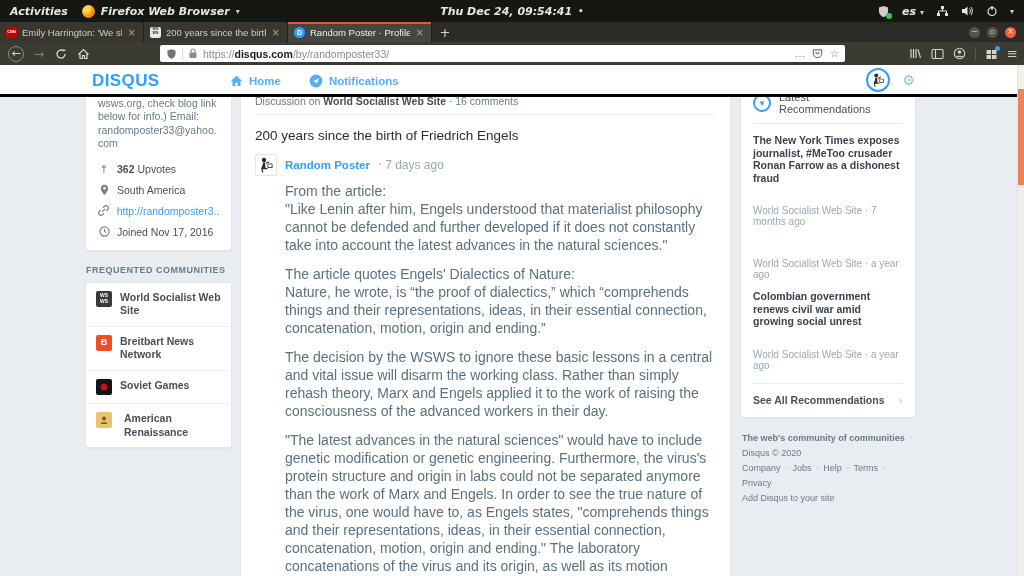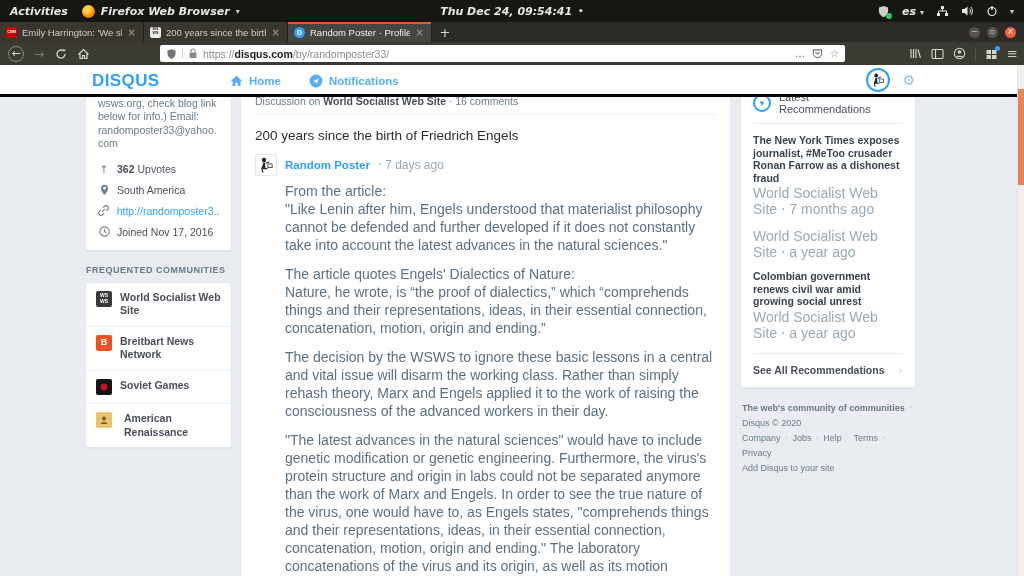--- a/index.html
+++ b/index.html
@@ -100,21 +100,21 @@
 
   
   .col-right { position:absolute; left:740px; top:-6px; width:176px; }
   .rec-card { padding:0 12px; }
   .rec-header { display:flex; gap:8px; align-items:center; padding:9px 0 8px; border-bottom:1px solid #e9ecf0; }
   .rec-circle { width:18px; height:18px; border:2px solid #2e9fff; border-radius:50%; color:#2e9fff;
     display:flex; align-items:center; justify-content:center; font-size:9px; flex:0 0 18px; }
   .rec-title { font-size:11px; font-weight:normal; color:#494e57; }
   .rec-item { padding:10px 0 0; }
   .rec-item-title { font-size:10.5px; font-weight:bold; color:#39434e; line-height:12.5px; }
-  .rec-meta { margin-top:1px; font-size:14px; color:#9aa8b2; }
+  .rec-meta { margin-top:21px; font-size:10px; color:#9aa8b2; }
   .see-all { margin-top:12px; border-top:1px solid #e9ecf0; padding:10px 0; display:flex; justify-content:space-between; align-items:center; }
   .see-all-label { font-size:10.5px; font-weight:bold; color:#494e57; }
   .see-all-chev { color:#b9c2c9; font-size:11px; }
   .site-footer { margin-top:13px; padding-left:2px; font-size:9px; color:#687a86; line-height:15px; }
   .site-footer .sep { color:#aab6bf; padding:0 2px; }
   .footer-bold { font-weight:bold; }
 
   
   .scroll-track { position:absolute; right:0; top:0; width:7px; height:511px; background:#f0efec; z-index:30; border-left:1px solid #e3e2df; }
   .scroll-thumb { position:absolute; left:0; top:24px; width:7px; height:96px; background:#e8835a; }

